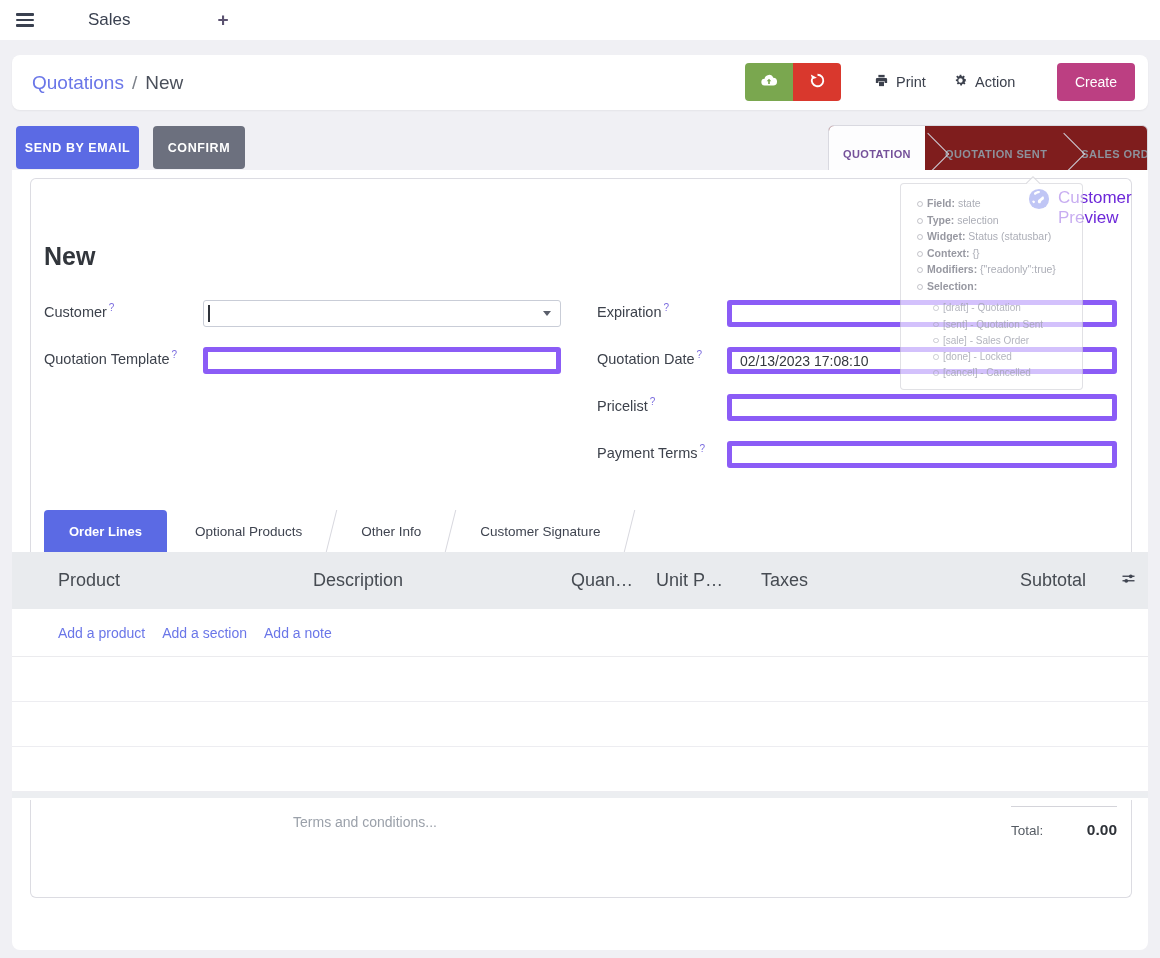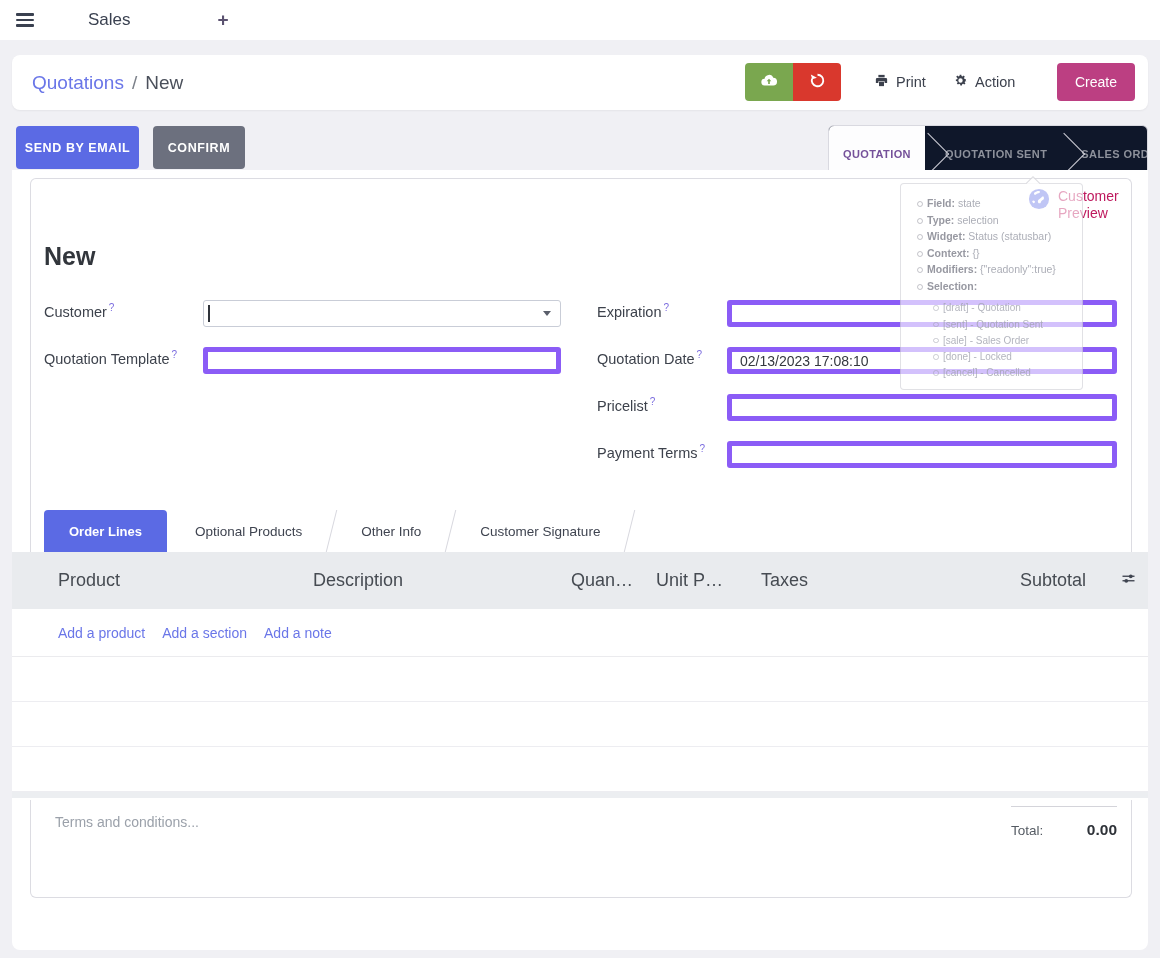--- a/index.html
+++ b/index.html
@@ -28,21 +28,21 @@
   .tool-print { left:862px; }
   .tool-action { left:941px; }
   .btn-create { position:absolute; left:1045px; top:8px; width:78px; height:38px; background:#bc3f82; color:#fff; border:none; border-radius:4px; font-size:14px; font-family:inherit; cursor:pointer; }
 
   
   .btn-primary, .btn-secondary { position:absolute; height:43px; border:none; border-radius:4px; color:#fff; font-size:12.5px; font-weight:600; letter-spacing:.6px; font-family:inherit; cursor:pointer; }
   .btn-primary { left:16px; top:126px; width:123px; background:#5b6ae4; }
   .btn-secondary { left:153px; top:126px; width:92px; background:#6c707e; }
 
   
-  .statusbar { position:absolute; left:828px; top:125px; height:58px; width:320px; display:flex; align-items:stretch; border:1px solid #d9d9e0; border-radius:6px; background:#0f172a; overflow:hidden; }
+  .statusbar { position:absolute; left:828px; top:125px; height:58px; width:320px; display:flex; align-items:stretch; border:1px solid #d9d9e0; border-radius:6px; background:#7f1d1d; overflow:hidden; }
   .status-step { display:flex; align-items:center; font-size:11px; font-weight:600; letter-spacing:.4px; color:#8d919b; padding:0 14px; white-space:nowrap; cursor:pointer; }
   .status-step.active { color:#75519a; background:#fdfdfe; }
   .status-chev { width:30px; height:30px; border-top:1px solid #cfcfd8; border-right:1px solid #cfcfd8; transform:rotate(45deg); align-self:center; margin:0 -12px; flex:none; }
 
   
   .container { position:absolute; left:12px; top:170px; width:1136px; height:780px; background:#fff; border-radius:0 0 8px 8px; }
   .sheet-top { position:absolute; left:18px; top:8px; width:1102px; height:374px; background:#fff; border:1px solid #dcdce2; border-bottom:none; border-radius:6px 6px 0 0; }
 
   .page-title { position:absolute; left:32px; top:72px; font-size:25px; font-weight:700; color:#32363c; }
 
@@ -51,21 +51,21 @@
   .fld-input { position:absolute; height:27px; border:5px solid #8b5cf6; border-radius:3px; background:#fff; font-family:inherit; font-size:14px; color:#34383f; padding:0 8px; }
   .inp-left { left:191px; width:358px; }
   .inp-right { left:715px; width:390px; }
   .combo-wrap { position:absolute; left:191px; width:358px; height:27px; }
   .combo-wrap input { position:absolute; inset:0; width:100%; height:100%; border:1px solid #c9cdd7; border-radius:3px; font-family:inherit; font-size:14px; padding:0 8px; }
   .caret-bar { position:absolute; left:5px; top:5px; width:1.5px; height:17px; background:#2f333a; z-index:2; }
   .caret-down { position:absolute; right:10px; top:11px; width:0; height:0; border-left:4.5px solid transparent; border-right:4.5px solid transparent; border-top:5px solid #5a5f6b; }
 
   
   .cust-preview { position:absolute; left:1016px; top:18px; width:112px; display:flex; gap:8px; align-items:flex-start; cursor:pointer; }
-  .cust-preview span { font-size:14px; color:#be185d; line-height:1.2; }
+  .cust-preview span { font-size:17px; color:#6d28d9; line-height:1.2; }
 
   
   .dbg-tooltip { position:absolute; left:888px; top:13px; width:183px; height:207px; background:rgba(255,255,255,.62); border:1px solid rgba(120,120,135,.22); border-radius:4px; padding:11px 8px 8px 16px; z-index:5; font-size:10.5px; line-height:1.58; }
   .dbg-arrow { position:absolute; left:70%; top:-6px; width:10px; height:10px; background:rgba(255,255,255,.8); border-left:1px solid rgba(120,120,135,.25); border-top:1px solid rgba(120,120,135,.25); transform:rotate(45deg); }
   .dbg-row { position:relative; padding-left:10px; white-space:nowrap; }
   .dbg-row::before { content:""; position:absolute; left:0; top:6px; width:4px; height:4px; border:1px solid rgba(150,150,160,.55); border-radius:50%; }
   .dbg-label { font-weight:700; color:rgba(125,126,138,.8); }
   .dbg-value { color:rgba(150,152,164,.8); }
   .dbg-sel { margin-top:6px; }
   .dbg-item { position:relative; margin-left:16px; padding-left:10px; font-size:10px; color:rgba(158,160,172,.78); white-space:nowrap; line-height:1.62; }
@@ -86,21 +86,21 @@
   .c-taxes { flex:1; padding-left:38px; }
   .c-subtotal { width:120px; text-align:right; }
   .c-gear { width:62px; display:flex; justify-content:flex-end; padding-right:12px; cursor:pointer; }
   .row-add { height:48px; display:flex; align-items:center; padding-left:46px; gap:17px; border-bottom:1px solid #ebebee; }
   .row-add a { font-size:14px; color:#6a76e8; text-decoration:none; cursor:pointer; }
   .row-empty { height:45px; border-bottom:1px solid #ededf1; }
   .olist-foot-strip { height:6px; background:#eceef1; }
 
   
   .sheet-bottom { position:absolute; left:18px; top:630px; width:1102px; height:98px; background:#fff; border:1px solid #dcdce2; border-top:none; border-radius:0 0 6px 6px; }
-  .terms { position:absolute; left:24px; top:14px; width:620px; height:70px; border:none; resize:none; outline:none; font-family:inherit; font-size:14px; color:#3f4450; background:transparent; }
+  .terms { position:absolute; left:24px; top:14px; width:620px; height:70px; border:none; resize:none; outline:none; font-family:inherit; font-size:14px; color:#3f4450; background:transparent;text-align:center; }
   .terms::placeholder { color:#9ba1aa; }
   .total-block { position:absolute; right:14px; top:6px; width:106px; border-top:1px solid #d4d4da; padding-top:14px; display:flex; justify-content:space-between; align-items:baseline; }
   .total-label { font-size:13.5px; color:#555b63; }
   .total-value { font-size:15.5px; font-weight:700; color:#2e3238; }
 </style>
 </head>
 <body>
 
 <header class="navbar">
   <div class="hamburger">

